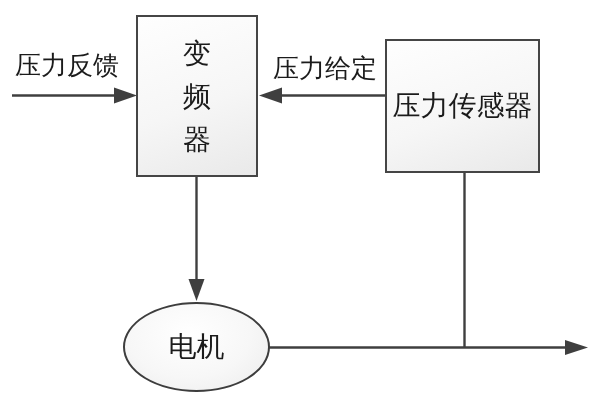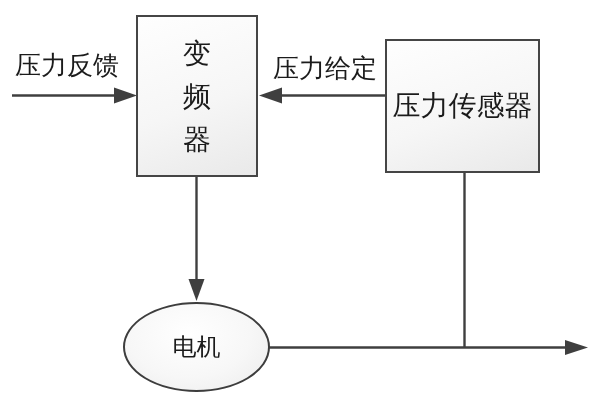--- a/index.html
+++ b/index.html
@@ -53,21 +53,21 @@
     font-size: 28px;
     white-space: nowrap;
   }
   .node-motor {
     left: 123px;
     top: 302px;
     width: 147px;
     height: 90px;
     border-radius: 50%;
     border-color: #3d3d3d;
-    font-size: 24px;
+    font-size: 28px;
     background: radial-gradient(ellipse at 45% 35%, #ffffff 0%, #f7f7f7 55%, #ebebeb 100%);
   }
   .edge-label {
     position: absolute;
     font-size: 26px;
     line-height: 28px;
     white-space: nowrap;
   }
   .label-setpoint {
     left: 15px;

